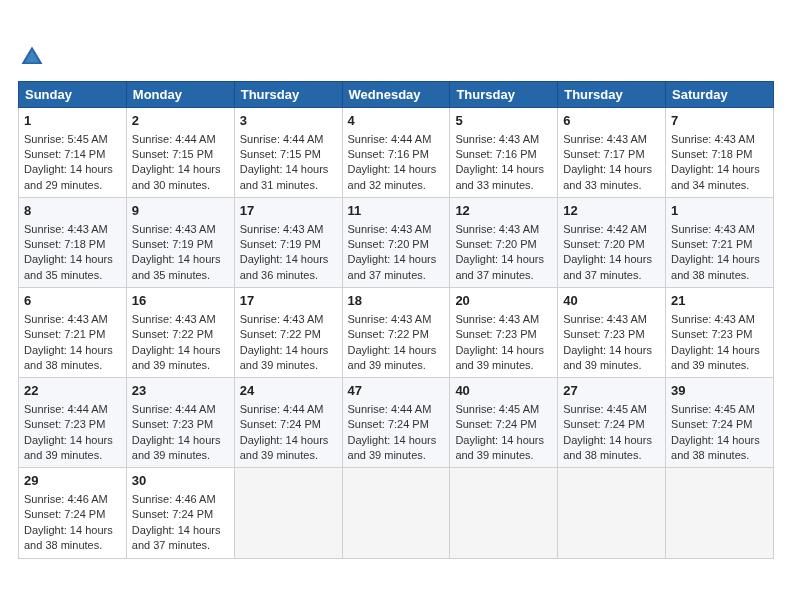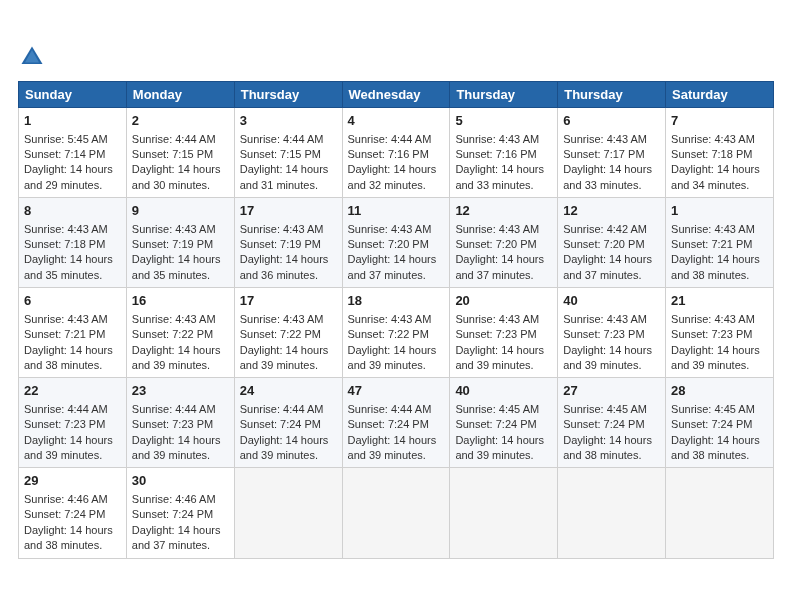--- a/index.html
+++ b/index.html
@@ -245,21 +245,21 @@
         </td>
           <td>
           <span class="day-number">40</span>
           <span class="day-info">Sunrise: 4:45 AM<br>Sunset: 7:24 PM<br>Daylight: 14 hours and 39 minutes.</span>
         </td>
           <td>
           <span class="day-number">27</span>
           <span class="day-info">Sunrise: 4:45 AM<br>Sunset: 7:24 PM<br>Daylight: 14 hours and 38 minutes.</span>
         </td>
           <td>
-          <span class="day-number">28</span>
+          <span class="day-number">39</span>
           <span class="day-info">Sunrise: 4:45 AM<br>Sunset: 7:24 PM<br>Daylight: 14 hours and 38 minutes.</span>
         </td>
         </tr>
         <tr>
           <td>
           <span class="day-number">29</span>
           <span class="day-info">Sunrise: 4:46 AM<br>Sunset: 7:24 PM<br>Daylight: 14 hours and 38 minutes.</span>
         </td>
           <td>
           <span class="day-number">30</span>

